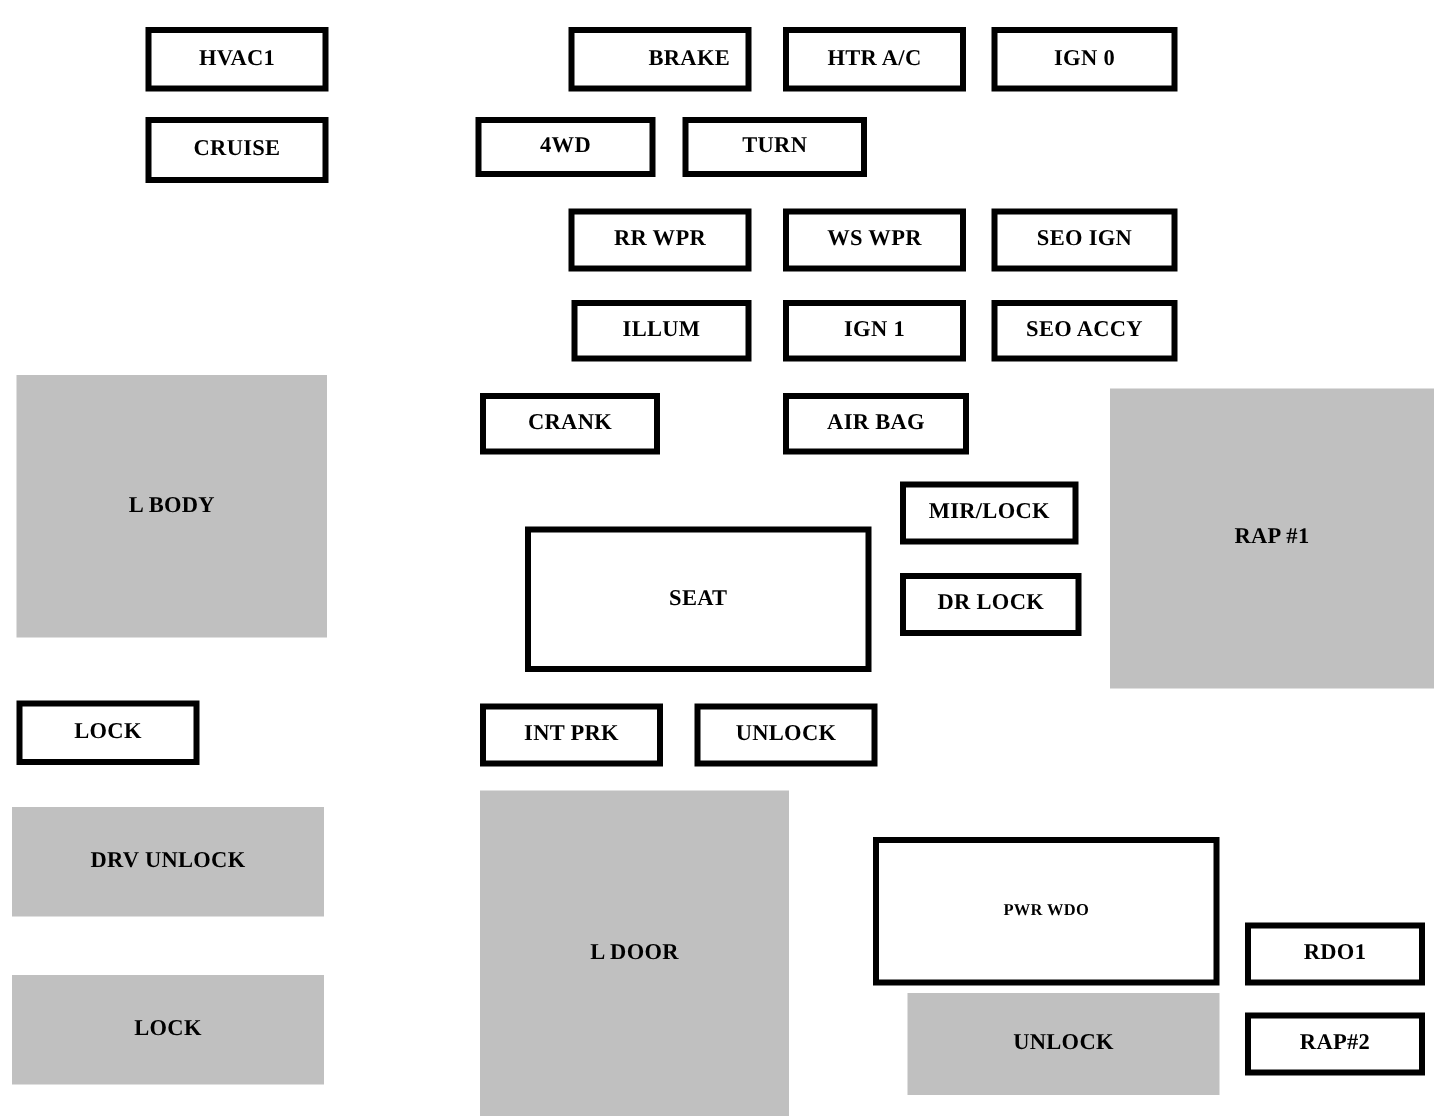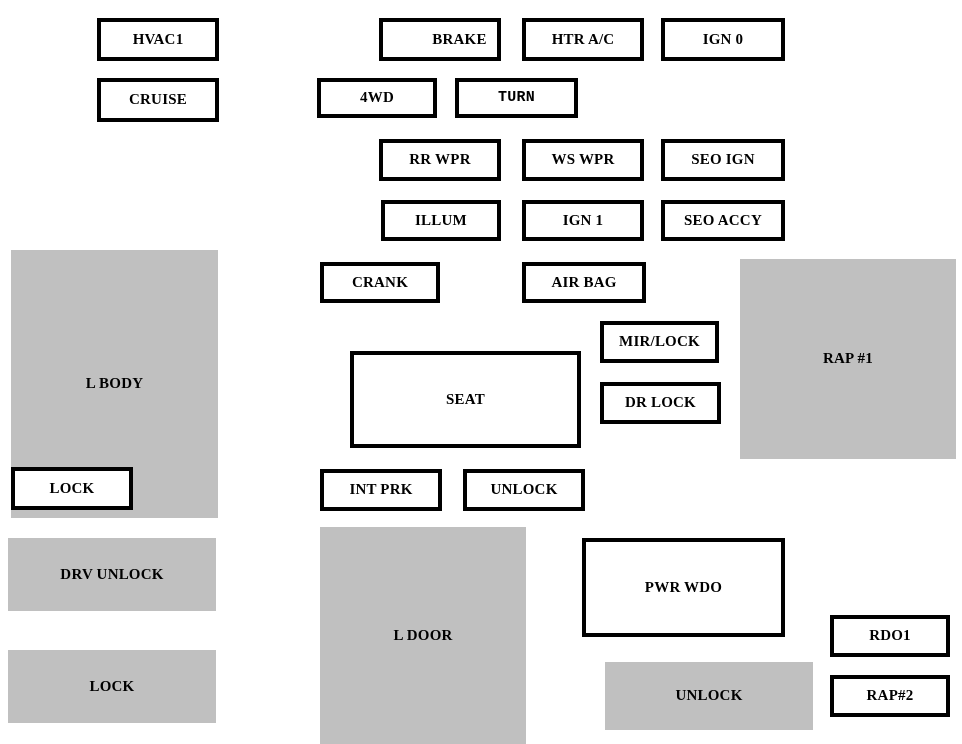--- a/index.html
+++ b/index.html
@@ -63,21 +63,21 @@
     </div>
     <div class="fuse outlined" style="left: 661px; top: 18px; width: 124px; height: 43px; font-size: 15px; border-color: rgb(0, 0, 0); color: rgb(0, 0, 0);">
       <span class="fuse-label">IGN 0</span>
     </div>
     <div class="fuse outlined" style="left: 97px; top: 78px; width: 122px; height: 44px; font-size: 15px; border-color: rgb(0, 0, 0); color: rgb(0, 0, 0);">
       <span class="fuse-label">CRUISE</span>
     </div>
     <div class="fuse outlined" style="left: 317px; top: 78px; width: 120px; height: 40px; font-size: 15px; border-color: rgb(0, 0, 0); color: rgb(0, 0, 0);">
       <span class="fuse-label">4WD</span>
     </div>
-    <div class="fuse outlined" style="left: 455px; top: 78px; width: 123px; height: 40px; font-size: 15px; border-color: rgb(0, 0, 0); color: rgb(0, 0, 0); font-family: Liberation Mono, monospace;">
+    <div class="fuse outlined" style="left: 455px; top: 78px; width: 123px; height: 40px; font-size: 15px; border-color: rgb(0, 0, 0); color: rgb(0, 0, 0);">
       <span class="fuse-label">TURN</span>
     </div>
     <div class="fuse outlined" style="left: 379px; top: 139px; width: 122px; height: 42px; font-size: 15px; border-color: rgb(0, 0, 0); color: rgb(0, 0, 0);">
       <span class="fuse-label">RR WPR</span>
     </div>
     <div class="fuse outlined" style="left: 522px; top: 139px; width: 122px; height: 42px; font-size: 15px; border-color: rgb(0, 0, 0); color: rgb(0, 0, 0);">
       <span class="fuse-label">WS WPR</span>
     </div>
     <div class="fuse outlined" style="left: 381px; top: 200px; width: 120px; height: 41px; font-size: 15px; border-color: rgb(0, 0, 0); color: rgb(0, 0, 0);">
       <span class="fuse-label">ILLUM</span>
@@ -90,21 +90,21 @@
     </div>
     <div class="fuse outlined" style="left: 661px; top: 200px; width: 124px; height: 41px; font-size: 15px; border-color: rgb(0, 0, 0); color: rgb(0, 0, 0);">
       <span class="fuse-label">SEO ACCY</span>
     </div>
     <div class="fuse outlined" style="left: 320px; top: 262px; width: 120px; height: 41px; font-size: 15px; border-color: rgb(0, 0, 0); color: rgb(0, 0, 0);">
       <span class="fuse-label">CRANK</span>
     </div>
     <div class="fuse outlined" style="left: 522px; top: 262px; width: 124px; height: 41px; font-size: 15px; border-color: rgb(0, 0, 0); color: rgb(0, 0, 0);">
       <span class="fuse-label">AIR BAG</span>
     </div>
-    <div class="fuse filled tall" style="left: 11px; top: 250px; width: 207px; height: 268px; font-size: 15px; background: rgb(192, 192, 192); color: rgb(0, 0, 0);">
+    <div class="fuse filled tall" style="left: 11px; top: 250px; width: 207px; height: 175px; font-size: 15px; background: rgb(192, 192, 192); color: rgb(0, 0, 0);">
       <span class="fuse-label">L BODY</span>
     </div>
     <div class="fuse filled tall" style="left: 740px; top: 259px; width: 216px; height: 200px; font-size: 15px; background: rgb(192, 192, 192); color: rgb(0, 0, 0);">
       <span class="fuse-label">RAP #1</span>
     </div>
     <div class="fuse outlined" style="left: 600px; top: 321px; width: 119px; height: 42px; font-size: 15px; border-color: rgb(0, 0, 0); color: rgb(0, 0, 0);">
       <span class="fuse-label">MIR/LOCK</span>
     </div>
     <div class="fuse outlined" style="left: 350px; top: 351px; width: 231px; height: 97px; font-size: 15px; border-color: rgb(0, 0, 0); color: rgb(0, 0, 0);">
       <span class="fuse-label">SEAT</span>
@@ -120,21 +120,21 @@
     </div>
     <div class="fuse outlined" style="left: 463px; top: 469px; width: 122px; height: 42px; font-size: 15px; border-color: rgb(0, 0, 0); color: rgb(0, 0, 0);">
       <span class="fuse-label">UNLOCK</span>
     </div>
     <div class="fuse filled" style="left: 8px; top: 538px; width: 208px; height: 73px; font-size: 15px; background: rgb(192, 192, 192); color: rgb(0, 0, 0);">
       <span class="fuse-label">DRV UNLOCK</span>
     </div>
     <div class="fuse filled tall" style="left: 320px; top: 527px; width: 206px; height: 217px; font-size: 15px; background: rgb(192, 192, 192); color: rgb(0, 0, 0);">
       <span class="fuse-label">L DOOR</span>
     </div>
-    <div class="fuse outlined" style="left: 582px; top: 538px; width: 203px; height: 99px; font-size: 15px; border-color: rgb(0, 0, 0); color: rgb(0, 0, 0);">
+    <div class="fuse outlined" style="left: 582px; top: 558px; width: 231px; height: 99px; font-size: 11px; border-color: rgb(0, 0, 0); color: rgb(0, 0, 0);">
       <span class="fuse-label">PWR WDO</span>
     </div>
     <div class="fuse outlined" style="left: 830px; top: 615px; width: 120px; height: 42px; font-size: 15px; border-color: rgb(0, 0, 0); color: rgb(0, 0, 0);">
       <span class="fuse-label">RDO1</span>
     </div>
     <div class="fuse filled" style="left: 8px; top: 650px; width: 208px; height: 73px; font-size: 15px; background: rgb(192, 192, 192); color: rgb(0, 0, 0);">
       <span class="fuse-label">LOCK</span>
     </div>
     <div class="fuse filled" style="left: 605px; top: 662px; width: 208px; height: 68px; font-size: 15px; background: rgb(192, 192, 192); color: rgb(0, 0, 0);">
       <span class="fuse-label">UNLOCK</span>

